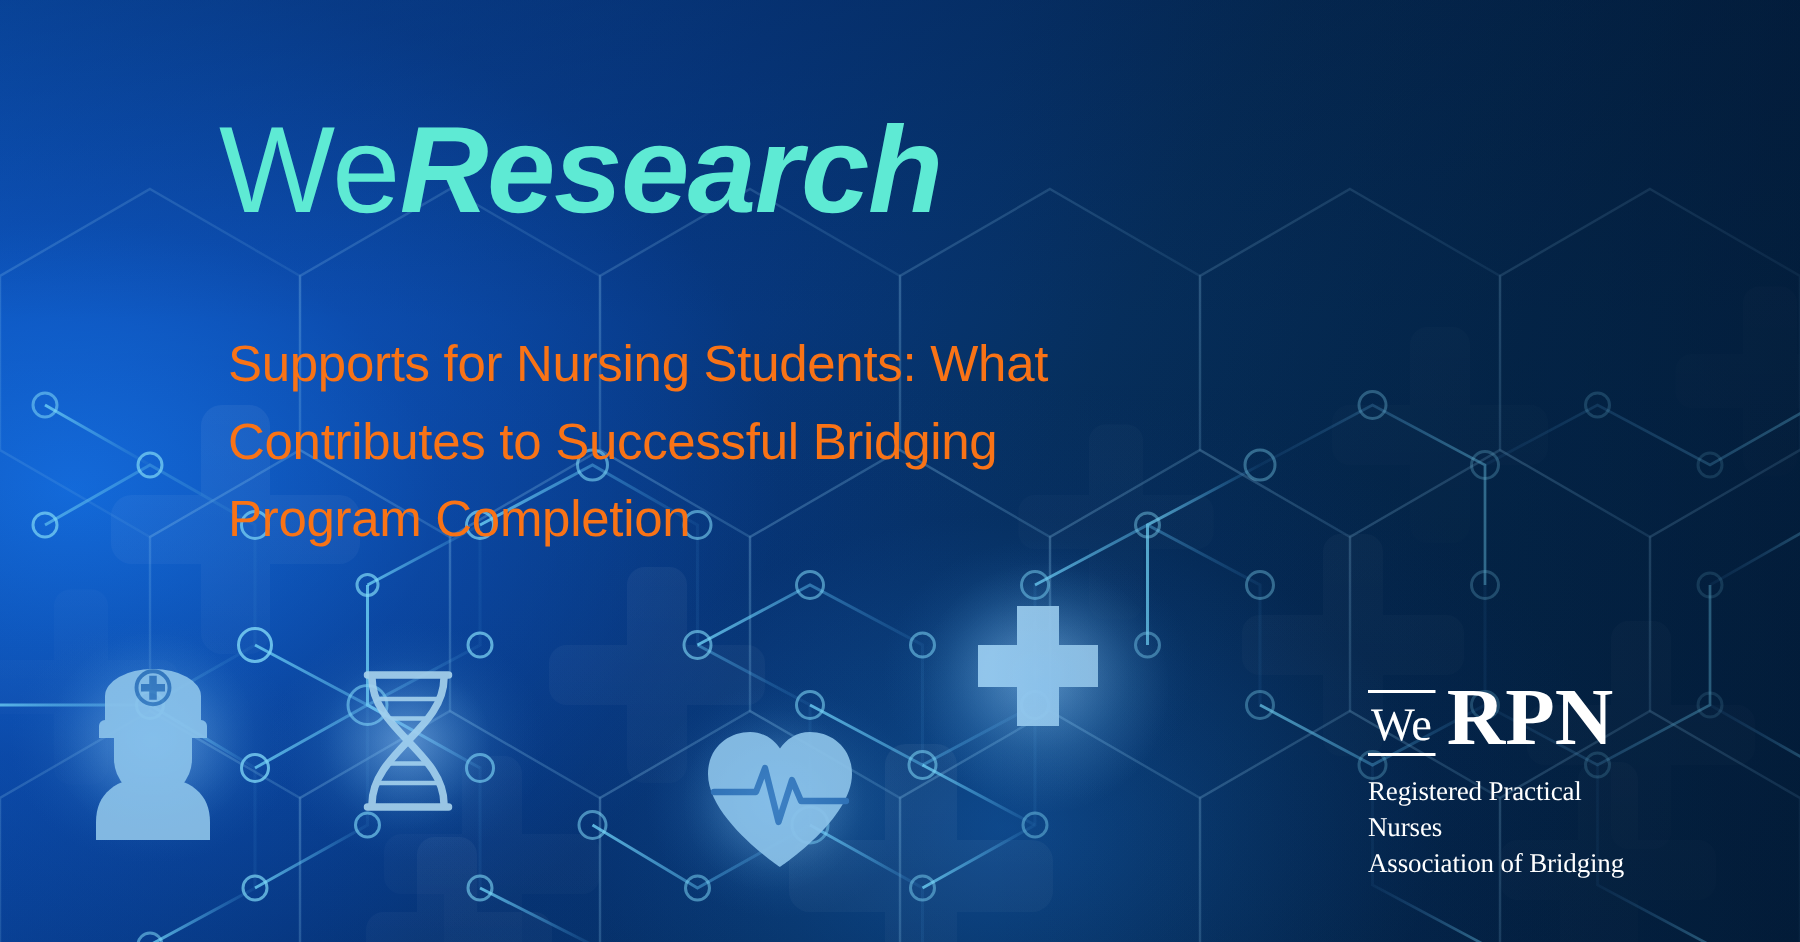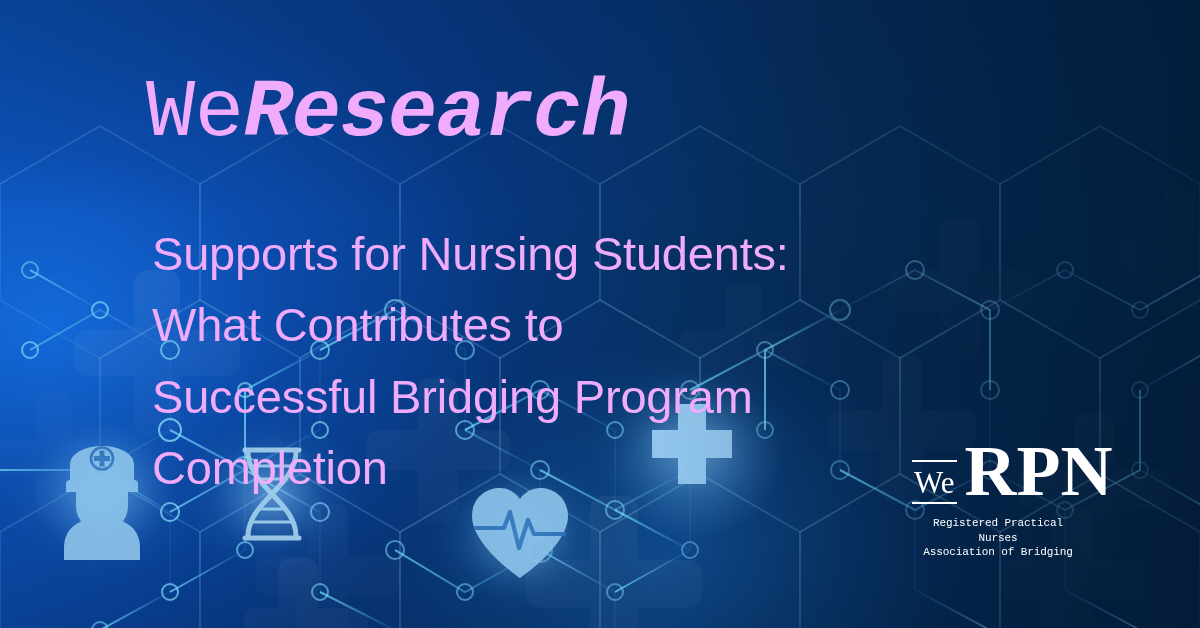--- a/index.html
+++ b/index.html
@@ -42,39 +42,39 @@
     background:linear-gradient(90deg, rgba(0,0,0,0) 55%, rgba(2,20,46,0.30) 88%, rgba(2,18,42,0.42) 100%);
     pointer-events:none;
   }
 
   
   .content{ position:absolute; inset:0; }
 
   .title{
     position:absolute;
     left:146px; top:72px;
-    font-family:Liberation Mono, monospace;
+    font-family:Liberation Sans, sans-serif;
     font-size:82px;
     line-height:1.02;
-    color:#f0abfc;
+    color:#5eead4;
     white-space:nowrap;
     letter-spacing:-0.5px;
   }
   .title .t-we{ font-weight:400; font-style:normal; }
   .title .t-research{ font-weight:700; font-style:italic; letter-spacing:-1px; }
 
   .subtitle{
     position:absolute;
     left:152px; top:218px;
     width:640px;
     font-family:"Liberation Sans", sans-serif;
-    font-size:47px;
+    font-size:34px;
     font-weight:400;
     line-height:1.52;
-    color:#f0abfc;
+    color:#f97316;
     letter-spacing:-0.2px;
   }
 
   
   .logo{
     position:absolute;
     left:912px; top:448px;
     width:172px;
   }
   .logo-mark{
@@ -98,34 +98,33 @@
     content:"";
     position:absolute;
     left:0; right:0;
     height:2px;
     background:#ffffff;
   }
   .logo-we::before{ top:0; }
   .logo-we::after{ bottom:0; }
   .logo-rpn{
     font-family:"Liberation Serif","DejaVu Serif",serif;
-    font-size:72px;
+    font-size:54px;
     font-weight:700;
     line-height:0.92;
     color:#ffffff;
     letter-spacing:0px;
   }
   .logo-tagline{
     margin-top:12px;
-    font-family:Liberation Mono, monospace;
-    font-size:11px;
+    font-family:Liberation Serif, serif;
+    font-size:18px;
     line-height:1.32;
     color:#ffffff;
     letter-spacing:-0.1px;
-    text-align:center;
   }
   .logo-tagline span{ display:block; }
 </style>
 </head>
 <body>
 
 <div id="banner">
 
   <div class="bg-base"></div>
   <div class="bg-deep"></div>

